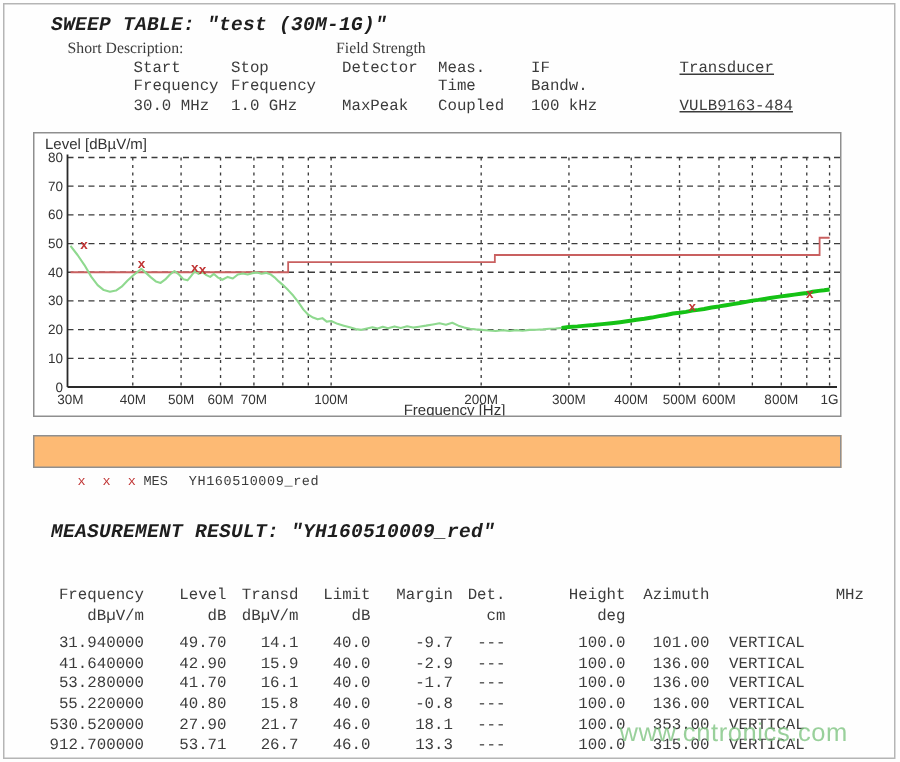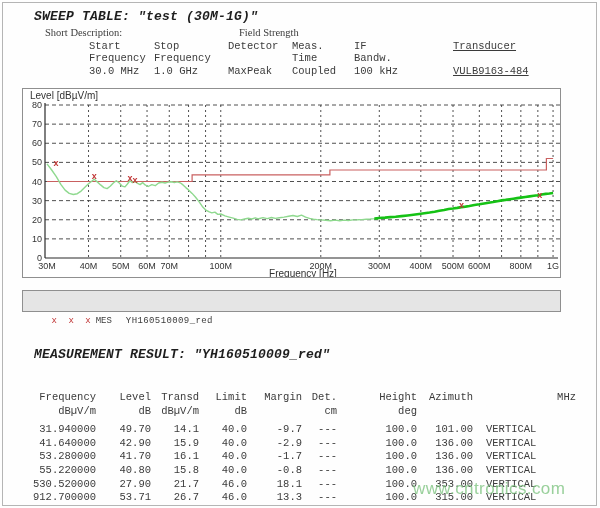--- a/index.html
+++ b/index.html
@@ -6,27 +6,27 @@
   #screen{position:relative;width:600px;height:508px;background:#fefefe;overflow:hidden;
           font-family:"Liberation Mono","DejaVu Sans Mono",monospace;color:#3b3b3b;}
   #frame{position:absolute;left:2px;top:2px;right:3px;bottom:2px;border:1px solid #b5b5b5;}
   .title{position:absolute;font-family:"Liberation Mono","DejaVu Sans Mono",monospace;
          font-weight:bold;font-style:italic;font-size:13px;letter-spacing:.2px;color:#1e1e1e;white-space:pre;}
   .mono{font-size:10.5px;line-height:12.3px;white-space:pre;color:#3b3b3b;font-family:Liberation Serif, serif;}
   
   #sweep-title{left:34px;top:9px;}
   #sweep-desc{position:absolute;left:0;top:27px;}
   #sweep-desc .lbl{position:absolute;left:45px;}
-  #sweep-desc .val{position:absolute;left:239px;text-align:center;}
+  #sweep-desc .val{position:absolute;left:224px;text-align:center;}
   #sweep-cols{position:absolute;left:0;top:40px;}
   .sweep-col{position:absolute;top:0;margin-left:44px;}
   .sweep-col div{height:12.3px;font-size:10.5px;white-space:pre;}
   
   #chart-box{position:absolute;left:22px;top:88px;width:537px;height:188px;border:1px solid #8f8f8f;background:#fff;}
-  #legend-box{position:absolute;left:22px;top:290px;width:537px;height:20px;border:1px solid #8f8f8f;background:#e5e5e5;
+  #legend-box{position:absolute;left:22px;top:290px;width:537px;height:20px;border:1px solid #8f8f8f;background:#fdba74;
               font-size:9px;line-height:20px;white-space:pre;}
   #legend-box .sym{color:#c03535;margin-left:7px;letter-spacing:3px;}
   #legend-box .mes{color:#3b3b3b;margin-left:2px;}
   #legend-box .trc{color:#3b3b3b;margin-left:14px;letter-spacing:.4px;}
   
   #meas-title{left:34px;top:347px;}
   #meas-date{position:absolute;left:20px;top:371px;}
   #meas-table{position:absolute;left:10px;top:391px;display:grid;
               grid-template-columns:86px 55px 48px 48px 55px 35px 80px 56px 103px;
               font-size:10.5px;line-height:13.6px;}

